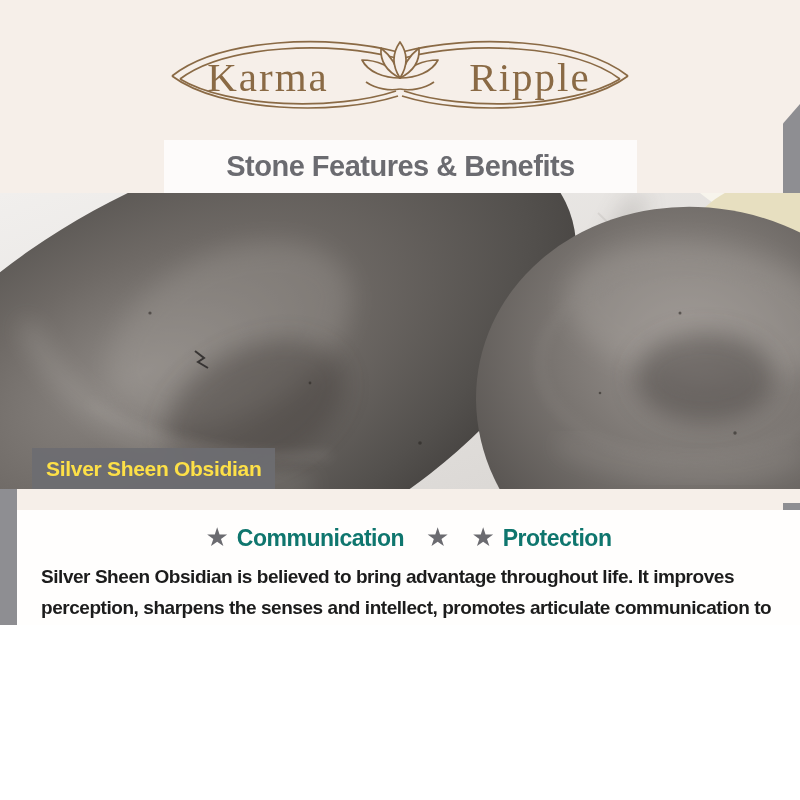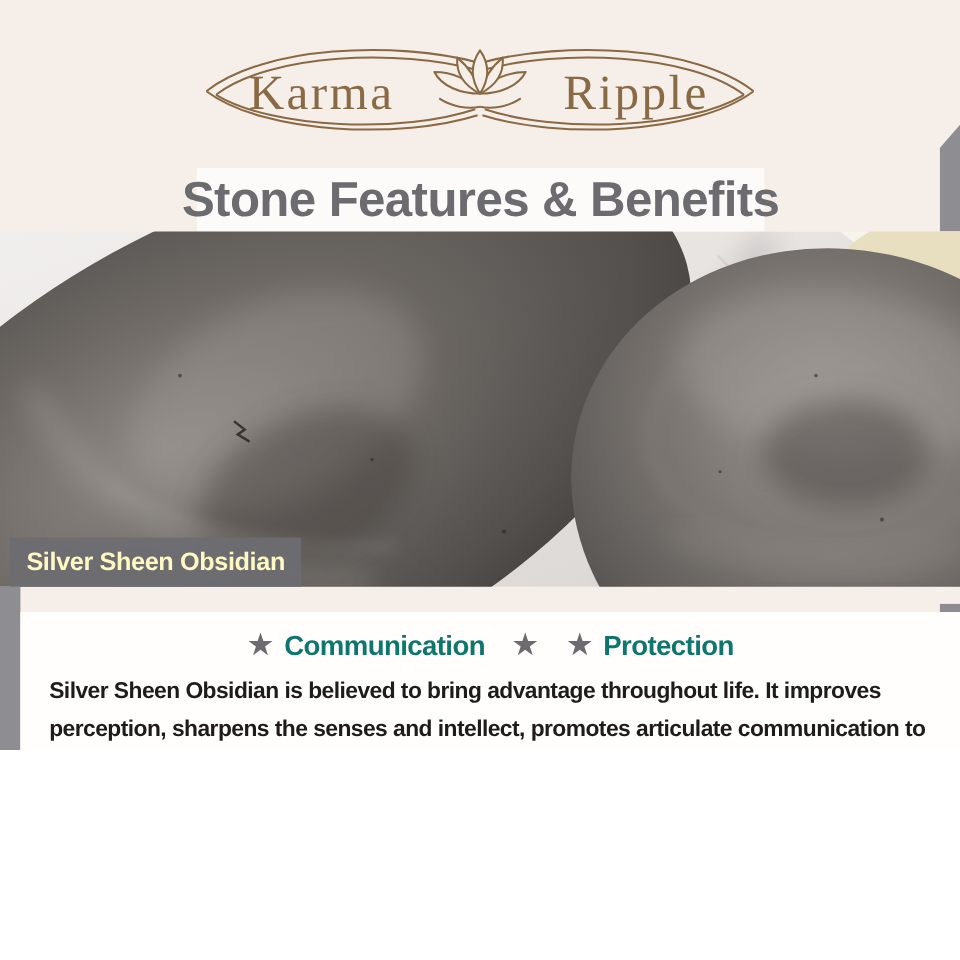--- a/index.html
+++ b/index.html
@@ -5,28 +5,28 @@
   html,body{margin:0;padding:0;}
   body{width:800px;height:800px;font-family:"Liberation Sans",sans-serif;}
   .canvas{position:relative;width:800px;height:625px;background:#f6efe9;overflow:hidden;}
 
   
   .logo-wrap{position:absolute;top:34px;left:150px;width:500px;height:84px;}
 
   
   .heading-box{position:absolute;top:140px;left:164px;width:473px;height:53px;
     background:#fdfbfa;display:flex;align-items:center;justify-content:center;}
-  .heading-box h1{margin:0;font-size:41px;font-weight:bold;color:#6b6b70;
+  .heading-box h1{margin:0;font-size:29px;font-weight:bold;color:#6b6b70;
     letter-spacing:-0.5px;white-space:nowrap;}
 
   
   .photo{position:absolute;top:193px;left:0;width:800px;height:296px;}
   .photo svg{display:block;}
-  .photo-caption{position:absolute;top:448px;left:8px;height:41px;
-    background:rgba(109,109,113,0.93);color:#fef9c3;font-size:21px;font-weight:bold;
+  .photo-caption{position:absolute;top:448px;left:32px;height:41px;
+    background:rgba(109,109,113,0.93);color:#fde047;font-size:21px;font-weight:bold;
     letter-spacing:-0.3px;line-height:41px;padding:0 14px;white-space:nowrap;text-align:center;}
 
   
   .ribbon{position:absolute;background:#8e8e92;}
   .ribbon-top-right{left:783px;top:104px;width:17px;height:89px;
     clip-path:polygon(0 22%,100% 0,100% 100%,0 100%);}
   .ribbon-right-mid{left:783px;top:503px;width:17px;height:105px;
     clip-path:polygon(0 0,100% 0,100% 100%,0 78%);}
   .ribbon-left{left:0;top:489px;width:17px;height:311px;}
   .ribbon-bottom{left:0;top:781px;width:612px;height:19px;

